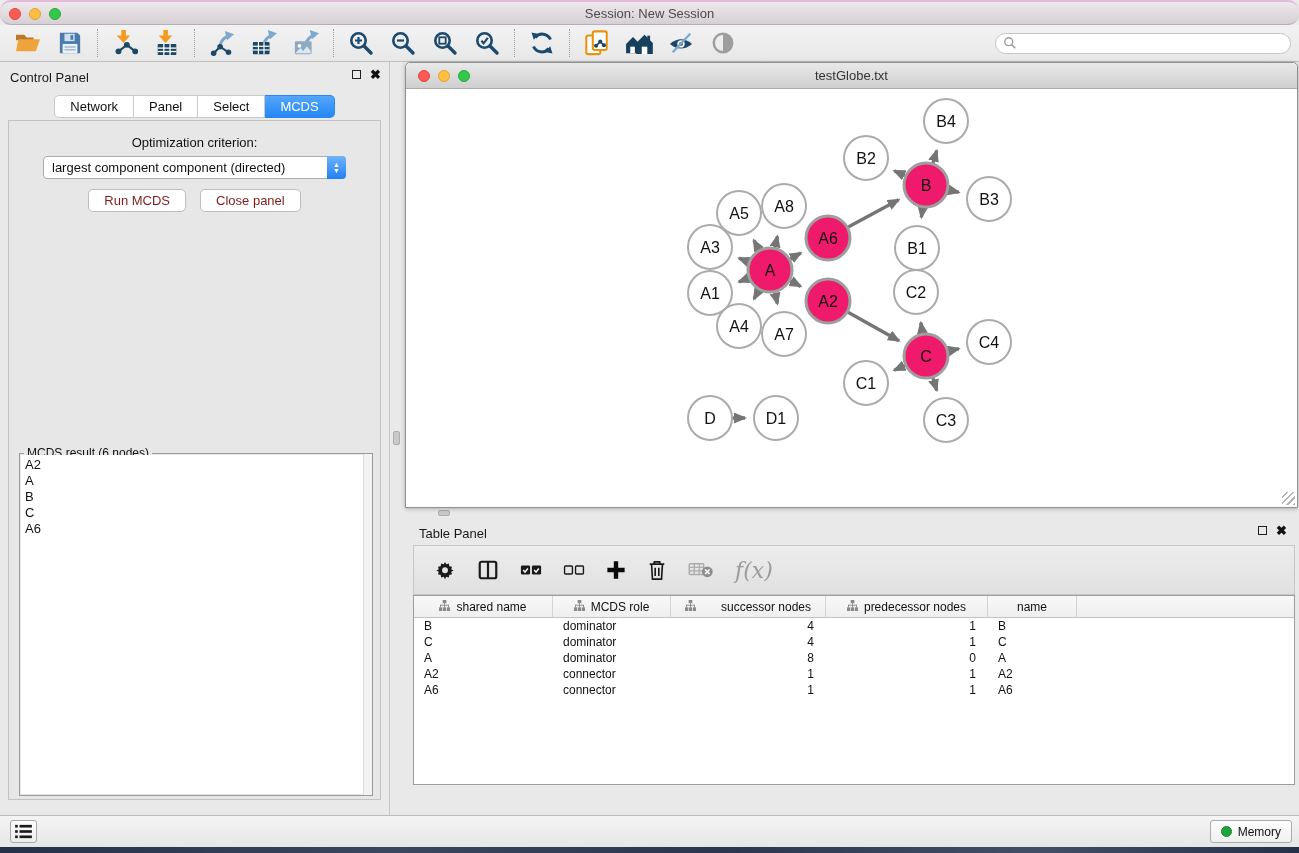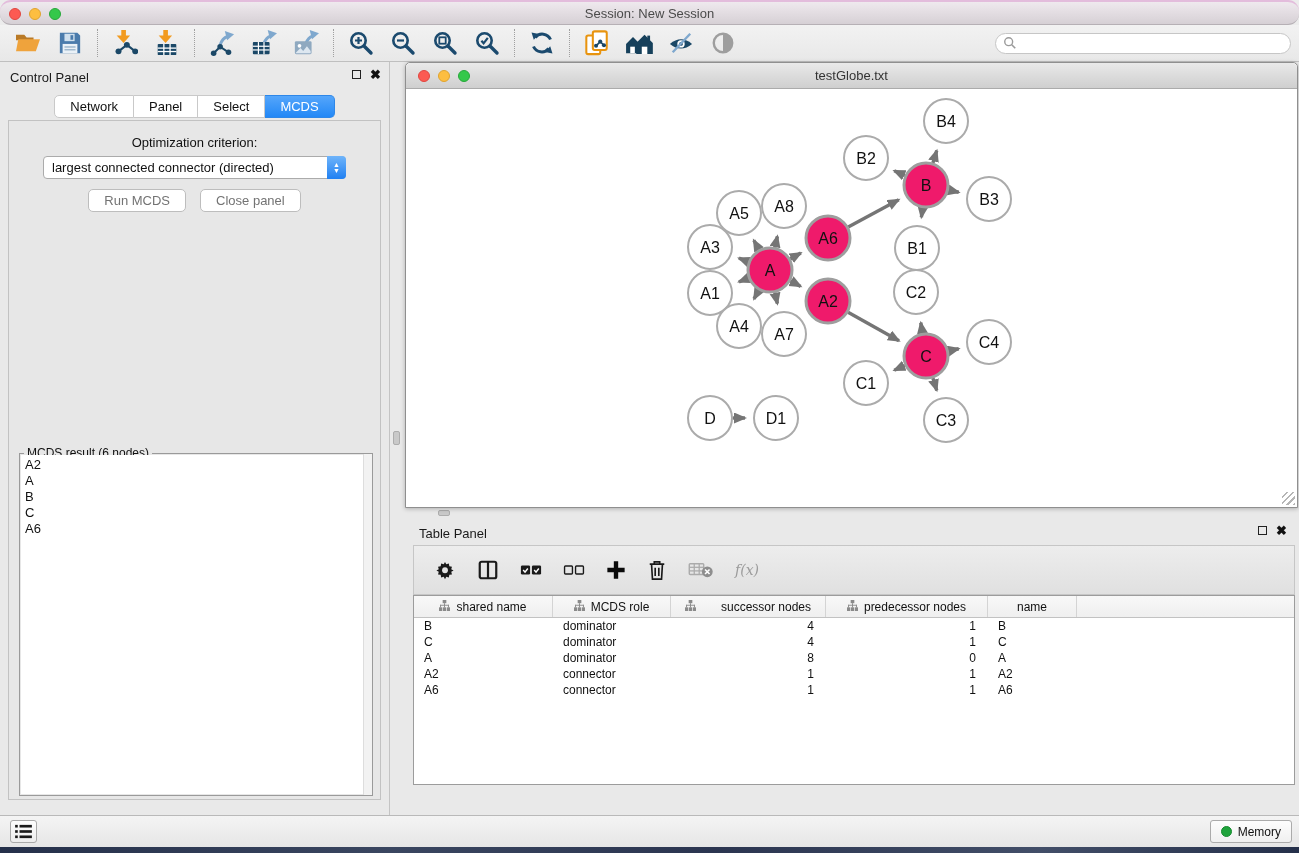--- a/index.html
+++ b/index.html
@@ -47,21 +47,21 @@
   .opt-label { text-align:center; margin-top:14px; font-size:13px; color:#111; }
   .dropdown { position:absolute; left:34px; right:34px; top:35px; height:23px; background:#fff;
               border:1px solid #ABABAB; border-radius:4px; display:flex; align-items:center; cursor:pointer; }
   .dropdown .dd-text { flex:1; font-size:13px; padding-left:8px; color:#111; white-space:nowrap; overflow:hidden; }
   .dd-stepper { width:19px; height:23px; margin:-1px -1px -1px 0; border-radius:0 4px 4px 0;
                 background:linear-gradient(#6FB4FA,#2080F2); display:flex; flex-direction:column;
                 align-items:center; justify-content:center; }
   .dd-stepper span { color:#fff; font-size:7px; line-height:6px; }
   .btn-row { position:absolute; left:0; right:0; top:68px; display:flex; justify-content:center; gap:14px; }
   .mac-btn { font-family:inherit; font-size:13px; padding:3px 15px; background:#fff; border:1px solid #BDBDBD;
-             border-radius:5px; color:#737373; cursor:pointer; }
+             border-radius:5px; color:#7f1d1d; cursor:pointer; }
   .mcds-fieldset { position:absolute; left:10px; right:7px; top:332px; bottom:3px;
                    border:1px solid #9A9A9A; background:#E7E7E7; }
   .mcds-legend { position:absolute; left:4px; top:-8px; background:#E7E7E7; padding:0 3px; font-size:12px; color:#111; }
   .mcds-list { position:absolute; left:1px; right:1px; top:1px; bottom:1px; background:#fff; overflow:hidden; }
   .mcds-scroll { position:absolute; right:0; top:0; bottom:0; width:9px; background:#F2F2F2; border-left:1px solid #DDD; }
   .mcds-item { font-size:13px; line-height:16px; padding-left:4px; color:#111; }
 
   
   .net-frame { position:absolute; left:405px; top:0; width:893px; height:446px; background:#fff;
                border:1px solid #8F8F8F; border-radius:5px 5px 0 0; box-shadow:0 1px 4px rgba(0,0,0,.25); }
@@ -73,21 +73,21 @@
   .resize-grip { position:absolute; right:2px; bottom:2px; width:13px; height:13px;
                  background:repeating-linear-gradient(135deg, transparent 0 3px, #B5B5B5 3px 4.5px); }
 
   .splitter-dot { position:absolute; background:#C9C9C9; border:1px solid #ADADAD; border-radius:2px; }
 
   
   .table-panel { position:absolute; left:405px; top:456px; width:894px; height:297px; background:#E9E9E9; }
   .tp-toolbar { position:absolute; left:8px; right:4px; top:27px; height:50px; background:linear-gradient(#EDEDED,#E0E0E0);
                 border:1px solid #C6C6C6; display:flex; align-items:center; gap:21px; padding-left:20px; }
   .tp-btn { display:flex; align-items:center; justify-content:center; cursor:pointer; }
-  .fx-label { font-family:"DejaVu Serif", serif; font-style:italic; color:#9B9B9B; font-size:14px; }
+  .fx-label { font-family:"DejaVu Serif", serif; font-style:italic; color:#9B9B9B; font-size:22px; }
   .tp-table { position:absolute; left:8px; right:4px; top:77px; height:190px; background:#fff; border:1px solid #9C9C9C; overflow:hidden; }
   .thead { display:flex; height:22px; background:linear-gradient(#F8F8F8,#EFEFEF); border-bottom:1px solid #C2C2C2; }
   .th { display:flex; align-items:center; justify-content:center; gap:6px; font-size:12px; color:#111;
         border-right:1px solid #D4D4D4; position:relative; }
   .trow { display:flex; height:16px; }
   .td { font-size:12px; color:#111; line-height:16px; white-space:nowrap; }
   .td.l { padding-left:10px; text-align:left; }
   .td.r { padding-right:12px; text-align:right; }
   .tp-tabs { position:absolute; left:0; right:0; top:271px; display:flex; justify-content:center; }
 
@@ -296,21 +296,21 @@
         <div class="seg" id="cp-tabs">
           <button>Network</button>
           <button>Panel</button>
           <button>Select</button>
           <button class="active">MCDS</button>
         </div>
       </div>
     <div class="cp-content">
       <div class="opt-label">Optimization criterion:</div>
       <div class="dropdown">
-        <span class="dd-text">largest connected connector (directed)</span>
+        <span class="dd-text">largest component component (directed)</span>
         <span class="dd-stepper">
             <span>▲</span>
             <span>▼</span>
           </span>
       </div>
       <div class="btn-row">
         <button class="mac-btn">Run MCDS</button>
         <button class="mac-btn">Close panel</button>
       </div>
       <div class="mcds-fieldset">

